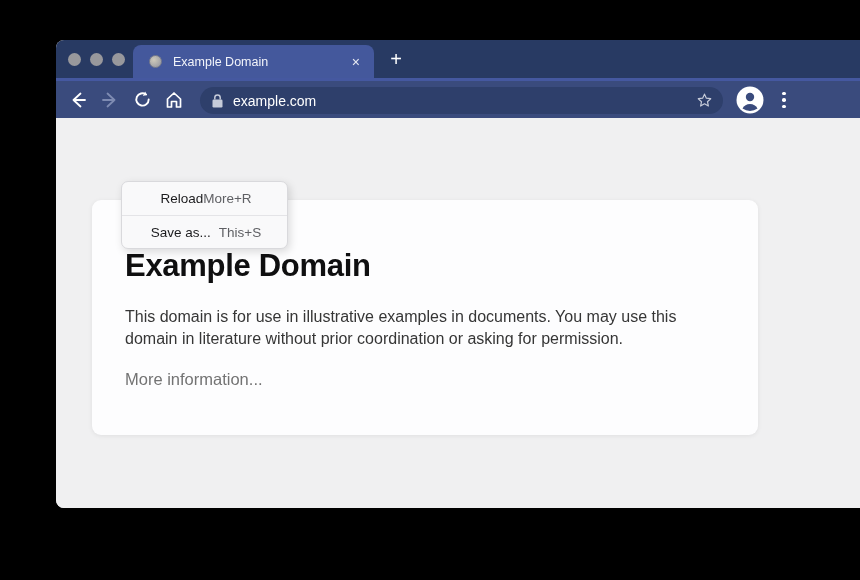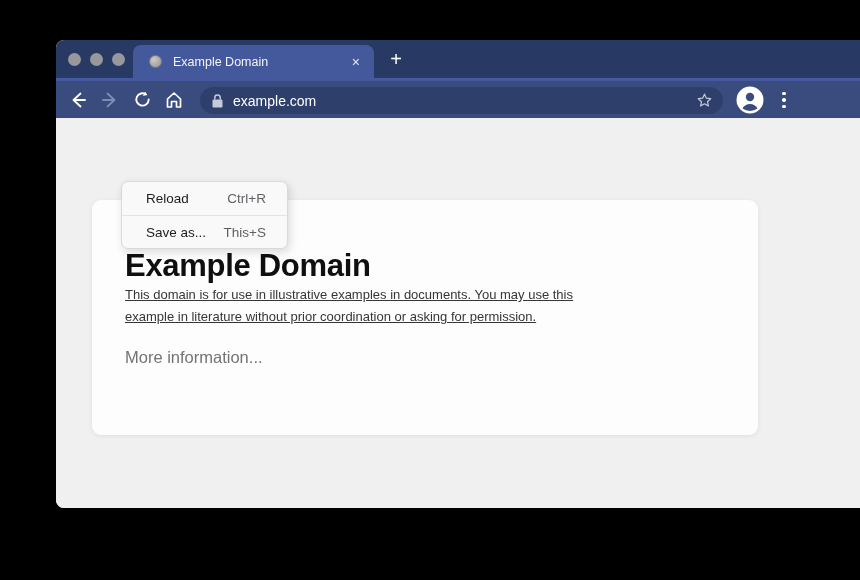--- a/index.html
+++ b/index.html
@@ -58,32 +58,32 @@
   .scroll-track { position:absolute; right:1px; top:0; width:9px; height:390px; background:#eaeaec; }
   .scroll-thumb { position:absolute; right:2px; top:2px; width:7px; height:370px; background:#c4c6cb; border-radius:4px; }
 
   .card {
     position:absolute; left:36px; top:82px; width:666px; height:235px;
     background:#fdfdfe; border-radius:9px;
     box-shadow:0 1px 5px rgba(0,0,0,0.07);
     padding:48px 40px 0 33px;
   }
   .page-heading { font-size:31px; font-weight:700; color:#0f0f10; letter-spacing:-0.3px; }
-  .page-paragraph { font-size:13px; line-height:22px; color:#363636;text-decoration:underline; }
+  .page-paragraph { margin-top:22px; font-size:16px; line-height:22px; color:#363636; }
   .page-link { display:inline-block; margin-top:20px; font-size:16.5px; color:#737373; text-decoration:none; }
 
   
   .context-menu {
     position:absolute; left:65px; top:63px; width:167px;
     background:#f9f9fa; border:1px solid #d9d9dc; border-radius:7px;
     box-shadow:2px 3px 8px rgba(0,0,0,0.14);
     overflow:hidden;
   }
   .menu-item {
-    height:33px; display:flex; align-items:center; justify-content:space-between;
+    height:33px; display:flex; align-items:center; justify-content:center;
     padding:0 21px 0 24px; font-size:13.5px;
   }
   .menu-item + .menu-item { border-top:1px solid #e4e4e7;gap:8px; }
   .menu-label { color:#1c1c1e; }
   .menu-shortcut { color:#5f6064; }
 
   svg { display:block; }
 </style>
 </head>
 <body>
@@ -158,29 +158,29 @@
   </div>
 
   <div class="content">
     <div class="scroll-track"></div>
     <div class="scroll-thumb"></div>
 
     <div class="card">
       <h1 class="page-heading">Example Domain</h1>
       <p class="page-paragraph">
         <span style="display:block">This domain is for use in illustrative examples in documents. You may use this</span>
-        <span style="display:block">example in literature without prior coordination or asking for permission.</span>
+        <span style="display:block">domain in literature without prior coordination or asking for permission.</span>
       </p>
       <a href="#" class="page-link">More information...</a>
     </div>
 
     <div class="context-menu">
       <div class="menu-item">
         <span class="menu-label">Reload</span>
-        <span class="menu-shortcut">Ctrl+R</span>
+        <span class="menu-shortcut">More+R</span>
       </div>
       <div class="menu-item">
         <span class="menu-label">Save as...</span>
         <span class="menu-shortcut">This+S</span>
       </div>
     </div>
   </div>
 
 </div>
 

